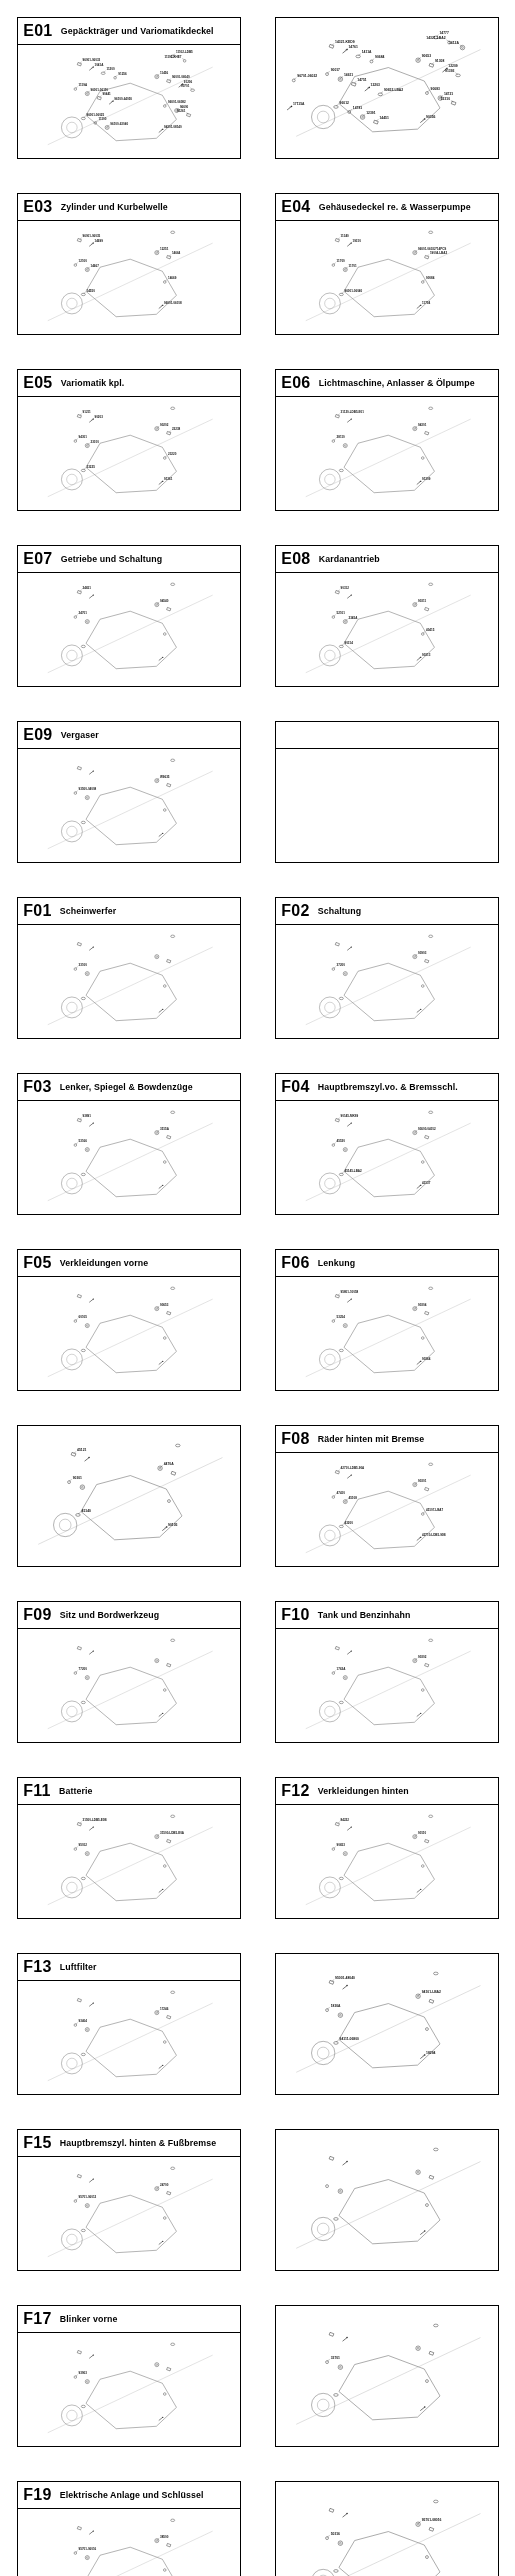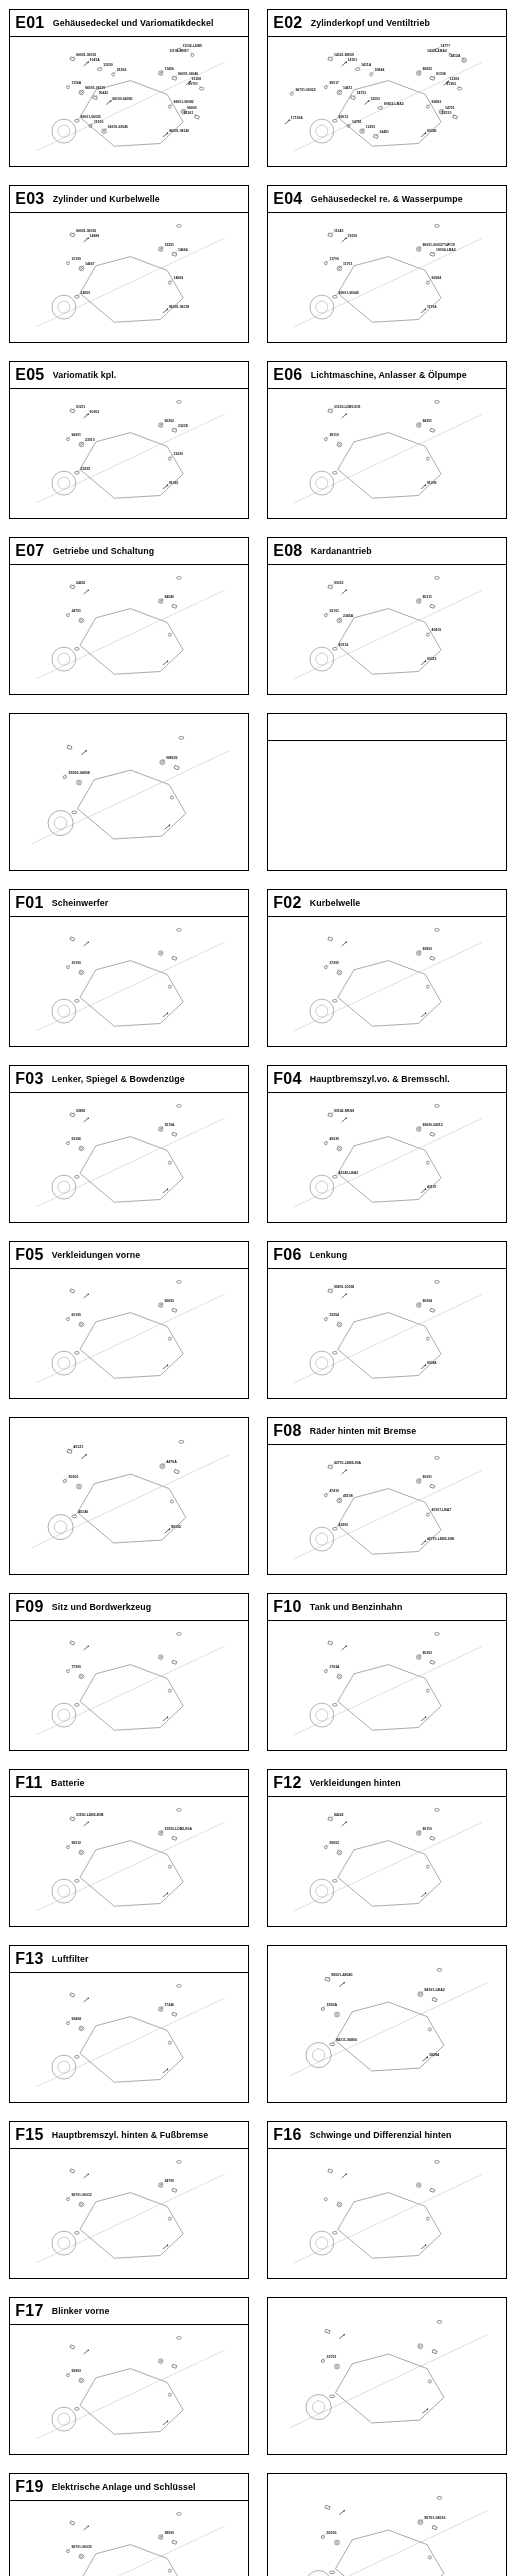--- a/index.html
+++ b/index.html
@@ -1,33 +1,33 @@
 <!DOCTYPE html>
 <html style="font-size:8.2px"><head>
 <meta charset="utf-8">
 <style>
   html,body{margin:0;padding:0;background:#fff;}
   body{width:515px;font-family:"Liberation Sans",sans-serif;color:#000;}
   .page{width:515px;height:2997px;display:grid;grid-template-columns:258px 258px;grid-auto-rows:176px;background:#fff;}
-  .cell{border:1.5px solid #000;margin:9px;display:flex;flex-direction:column;background:#fff;overflow:hidden;}
+  .cell{border:1.5px solid #000;margin:17px;display:flex;flex-direction:column;background:#fff;overflow:hidden;}
   .cell-header{height:26px;min-height:26px;border-bottom:1.5px solid #000;display:flex;align-items:center;padding:0 5.2px;gap:8.2px;background:#fff;}
   .code{font-size:16px;font-weight:bold;letter-spacing:0.3px;line-height:1;}
   .title{font-size:8.8px;font-weight:bold;white-space:nowrap;letter-spacing:0.1px;}
   .content{flex:1;position:relative;background:#fff;}
   .content svg{position:absolute;left:0;top:0;width:100%;height:100%;}
   .part-label{font-size:7.5px;font-weight:bold;fill:#111;}
 </style>
 </head>
 <body>
 
 <div class="page" id="grid">
     <div class="cell">
       <div class="cell-header">
         <span class="code">E01</span>
-        <span class="title">Gehäusedeckel und Variomatikdeckel</span>
+        <span class="title">Gepäckträger und Variomatikdeckel</span>
       </div>
       <div class="content">
         <svg viewBox="0 0 494 281">
           <path d="M140,175 L175,115 L250,95 L330,125 L365,185 L315,232 L215,238 Z" fill="none" stroke="#555" stroke-width="1.1"></path>
           <circle cx="105" cy="205" r="26" fill="none" stroke="#555" stroke-width="1"></circle>
           <circle cx="105" cy="205" r="13" fill="none" stroke="#777" stroke-width=".8"></circle>
           <line x1="45" y1="248" x2="455" y2="55" stroke="#999" stroke-width=".7"></line>
           <g>
             <circle cx="113.62" cy="109.59" r="3.2" fill="none" stroke="#222" stroke-width="1"></circle>
             <line x1="113.62" y1="107.59" x2="119.62" y2="103.59" stroke="#222" stroke-width=".6"></line>
@@ -138,24 +138,20 @@
           </g>
           <g>
             <circle cx="212.42000000000002" cy="81.49" r="3.2" fill="none" stroke="#222" stroke-width="1"></circle>
             <line x1="212.42000000000002" y1="79.49" x2="218.42000000000002" y2="75.49" stroke="#222" stroke-width=".6"></line>
             <text x="220.42000000000002" y="74.49" text-anchor="start" class="part-label">91256</text>
           </g>
         </svg>
       </div>
     </div>
     <div class="cell">
-      <div class="cell-header">
-        <span class="code">E02</span>
-        <span class="title">Zylinderkopf und Ventiltrieb</span>
-      </div>
       <div class="content">
         <svg viewBox="0 0 494 281">
           <path d="M140,175 L175,115 L250,95 L330,125 L365,185 L315,232 L215,238 Z" fill="none" stroke="#555" stroke-width="1.1"></path>
           <circle cx="105" cy="205" r="26" fill="none" stroke="#555" stroke-width="1"></circle>
           <circle cx="105" cy="205" r="13" fill="none" stroke="#777" stroke-width=".8"></circle>
           <line x1="45" y1="248" x2="455" y2="55" stroke="#999" stroke-width=".7"></line>
           <g>
             <circle cx="113.62" cy="109.59" r="3.2" fill="none" stroke="#222" stroke-width="1"></circle>
             <line x1="113.62" y1="107.59" x2="119.62" y2="103.59" stroke="#222" stroke-width=".6"></line>
             <text x="121.62" y="102.59" text-anchor="start" class="part-label">90017</text>
@@ -662,20 +658,24 @@
             <line x1="148.14000000000001" y1="63.01" x2="158.14000000000001" y2="55.01" stroke="#222" stroke-width="1.4"></line>
             <circle cx="158.14000000000001" cy="55.01" r="1.6" fill="#222"></circle>
           </g>
           <g>
             <ellipse cx="355.68" cy="28.1" rx="5" ry="3" fill="none" stroke="#222" stroke-width="1"></ellipse>
           </g>
         </svg>
       </div>
     </div>
     <div class="cell">
+      <div class="cell-header">
+        <span class="code">E09</span>
+        <span class="title">Vergaser</span>
+      </div>
       <div class="content">
         <svg viewBox="0 0 494 281">
           <path d="M140,175 L175,115 L250,95 L330,125 L365,185 L315,232 L215,238 Z" fill="none" stroke="#555" stroke-width="1.1"></path>
           <circle cx="105" cy="205" r="26" fill="none" stroke="#555" stroke-width="1"></circle>
           <circle cx="105" cy="205" r="13" fill="none" stroke="#777" stroke-width=".8"></circle>
           <line x1="45" y1="248" x2="455" y2="55" stroke="#999" stroke-width=".7"></line>
           <g>
             <circle cx="113.62" cy="109.59" r="3.2" fill="none" stroke="#222" stroke-width="1"></circle>
             <line x1="113.62" y1="107.59" x2="119.62" y2="103.59" stroke="#222" stroke-width=".6"></line>
             <text x="121.62" y="102.59" text-anchor="start" class="part-label">93500-04008</text>
@@ -769,21 +769,21 @@
           </g>
           <g>
             <ellipse cx="355.68" cy="28.1" rx="5" ry="3" fill="none" stroke="#222" stroke-width="1"></ellipse>
           </g>
         </svg>
       </div>
     </div>
     <div class="cell">
       <div class="cell-header">
         <span class="code">F02</span>
-        <span class="title">Kurbelwelle</span>
+        <span class="title">Schaltung</span>
       </div>
       <div class="content">
         <svg viewBox="0 0 494 281">
           <path d="M140,175 L175,115 L250,95 L330,125 L365,185 L315,232 L215,238 Z" fill="none" stroke="#555" stroke-width="1.1"></path>
           <circle cx="105" cy="205" r="26" fill="none" stroke="#555" stroke-width="1"></circle>
           <circle cx="105" cy="205" r="13" fill="none" stroke="#777" stroke-width=".8"></circle>
           <line x1="45" y1="248" x2="455" y2="55" stroke="#999" stroke-width=".7"></line>
           <g>
             <circle cx="113.62" cy="109.59" r="3.2" fill="none" stroke="#222" stroke-width="1"></circle>
             <line x1="113.62" y1="107.59" x2="119.62" y2="103.59" stroke="#222" stroke-width=".6"></line>
@@ -1523,24 +1523,20 @@
             <line x1="148.14000000000001" y1="63.01" x2="158.14000000000001" y2="55.01" stroke="#222" stroke-width="1.4"></line>
             <circle cx="158.14000000000001" cy="55.01" r="1.6" fill="#222"></circle>
           </g>
           <g>
             <ellipse cx="355.68" cy="28.1" rx="5" ry="3" fill="none" stroke="#222" stroke-width="1"></ellipse>
           </g>
         </svg>
       </div>
     </div>
     <div class="cell">
-      <div class="cell-header">
-        <span class="code">F16</span>
-        <span class="title">Schwinge und Differenzial hinten</span>
-      </div>
       <div class="content">
         <svg viewBox="0 0 494 281">
           <path d="M140,175 L175,115 L250,95 L330,125 L365,185 L315,232 L215,238 Z" fill="none" stroke="#555" stroke-width="1.1"></path>
           <circle cx="105" cy="205" r="26" fill="none" stroke="#555" stroke-width="1"></circle>
           <circle cx="105" cy="205" r="13" fill="none" stroke="#777" stroke-width=".8"></circle>
           <line x1="45" y1="248" x2="455" y2="55" stroke="#999" stroke-width=".7"></line>
           <g>
             <circle cx="113.62" cy="109.59" r="3.2" fill="none" stroke="#222" stroke-width="1"></circle>
           </g>
           <g>

